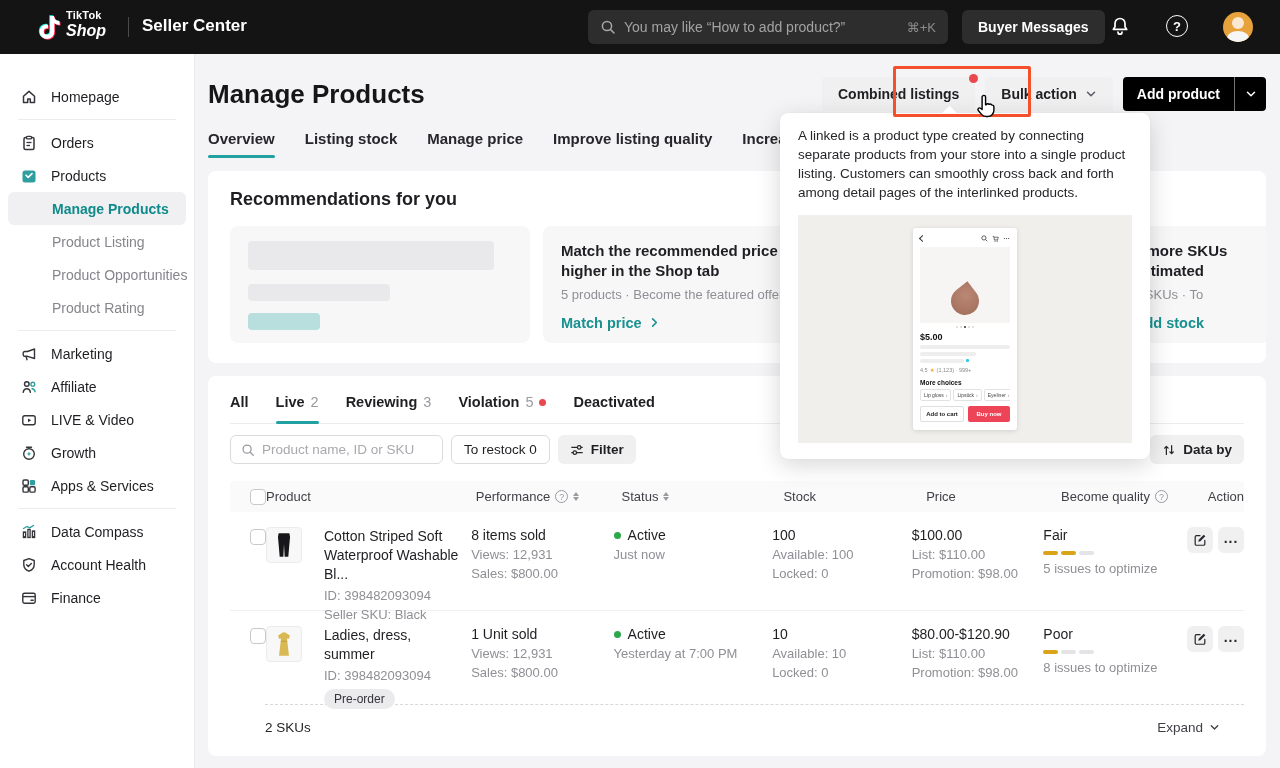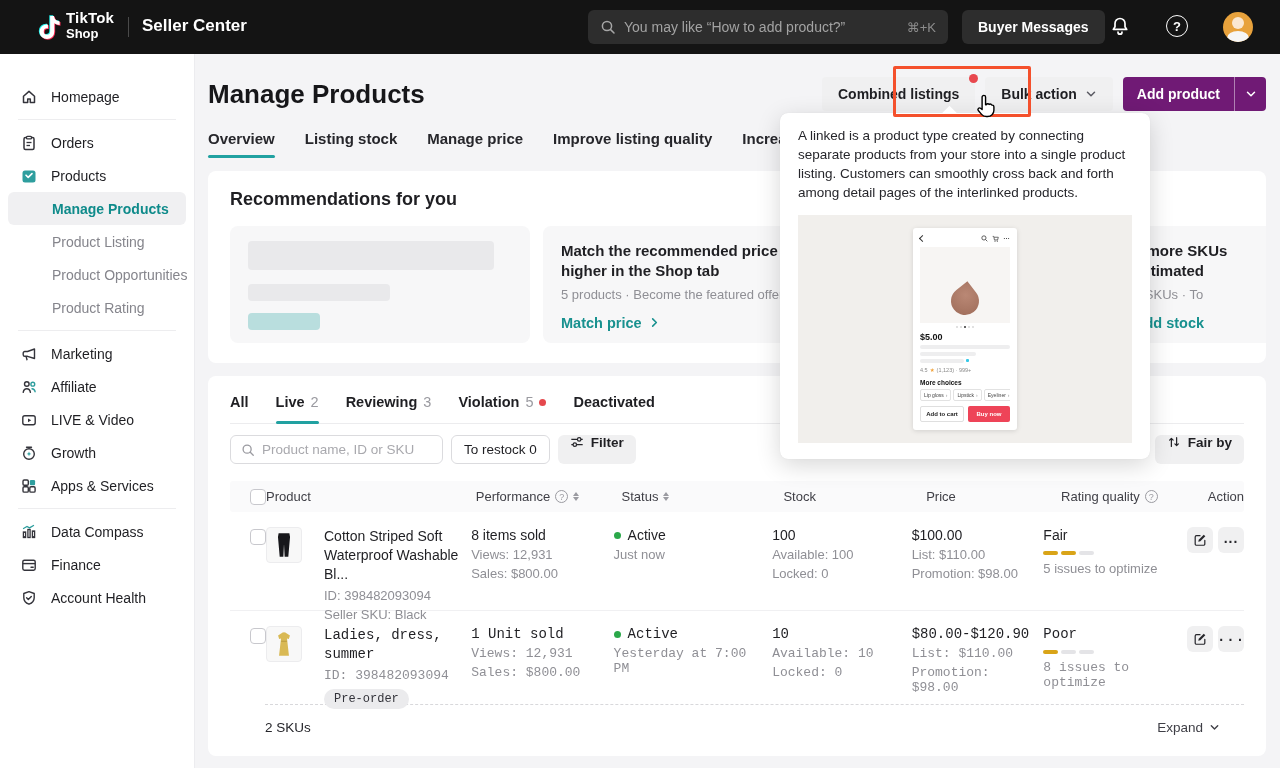--- a/index.html
+++ b/index.html
@@ -4,22 +4,22 @@
 <style>
   * { margin:0; padding:0; box-sizing:border-box; }
   html,body { width:1280px; height:768px; }
   body { position:relative; overflow:hidden; background:#F4F4F6; font-family:"Liberation Sans", sans-serif; color:#1F1F23; }
   svg { display:block; }
 
   
   .hdr { position:absolute; left:0; top:0; width:1280px; height:54px; background:#141414; z-index:40; }
   .hdr-logo { position:absolute; left:36px; top:13px; }
   .brand { position:absolute; left:66px; top:10px; color:#fff; line-height:1; }
-  .brand .b1 { font-size:15px; font-weight:800; letter-spacing:.2px; }
-  .brand .b2 { font-size:13px; font-weight:700; margin-top:2px; }
+  .brand .b1 { font-size:11px; font-weight:800; letter-spacing:.2px; }
+  .brand .b2 { font-size:16px; font-weight:700; margin-top:2px;font-style:italic; }
   .hdr-div { position:absolute; left:128px; top:17px; width:1px; height:20px; background:#4A4A4A; }
   .hdr-app { position:absolute; left:142px; top:16px; color:#fff; font-size:17px; font-weight:600; }
   .hdr-search { position:absolute; left:588px; top:10px; width:360px; height:34px; background:#2D2D2D; border-radius:6px; display:flex; align-items:center; padding:0 12px; gap:8px; }
   .hdr-search input { flex:1; background:transparent; border:none; outline:none; color:#ADADAD; font-size:14px; font-family:"Liberation Sans", sans-serif; }
   .hdr-search input::placeholder { color:#A3A3A3; }
   .hdr-short { color:#8C8C8C; font-size:13px; }
   .hdr-bm { position:absolute; left:962px; top:10px; height:34px; background:#2D2D2D; border-radius:6px; color:#fff; font-size:14px; font-weight:600; display:flex; align-items:center; padding:0 16px; }
   .hdr-ic { position:absolute; top:15px; }
   .help-c { width:22px; height:22px; border:1.8px solid #fff; border-radius:50%; display:flex; align-items:center; justify-content:center; color:#fff; font-size:13px; font-weight:700; }
   .avatar { position:absolute; left:1223px; top:12px; width:30px; height:30px; border-radius:50%; background:#E8A23C; overflow:hidden; }
@@ -35,21 +35,21 @@
 
   
   .main { position:absolute; left:195px; top:54px; width:1085px; height:714px; padding:22px 14px 0 13px; }
   .title-row { display:flex; justify-content:space-between; align-items:center; height:36px; }
   .pg-title { font-size:26px; font-weight:800; color:#161619; }
   .actions { display:flex; gap:10px; align-items:center; }
   .btn { height:34px; border-radius:4px; font-size:14px; font-weight:600; display:flex; align-items:center; gap:8px; padding:0 16px; cursor:pointer; }
   .btn-gray { background:#F0F0F1; color:#1F1F23; }
   .combined-wrap { position:relative; }
   .dot-badge { position:absolute; top:-3px; right:-3px; width:9px; height:9px; border-radius:50%; background:#E8484E; }
-  .btn-add { display:flex; height:34px; border-radius:4px; overflow:hidden; background:#701a75; color:#fff; font-size:14px; font-weight:600; cursor:pointer; }
+  .btn-add { display:flex; height:34px; border-radius:4px; overflow:hidden; background:#000000; color:#fff; font-size:14px; font-weight:600; cursor:pointer; }
   .btn-add .mainp { display:flex; align-items:center; padding:0 14px; }
   .btn-add .chevp { width:32px; display:flex; align-items:center; justify-content:center; border-left:1px solid rgba(255,255,255,.45); }
 
   .pg-tabs { margin-top:18px; display:flex; gap:30px; }
   .pg-tab { font-size:15px; font-weight:600; color:#26262B; position:relative; padding-bottom:11px; cursor:pointer; white-space:nowrap; }
   .pg-tab.active::after { content:""; position:absolute; left:0; right:0; bottom:0; height:3px; background:#21A1A1; border-radius:2px; }
 
   
   .rec { margin-top:13px; background:#fff; border-radius:8px; padding:18px 22px 20px; overflow:hidden; }
   .rec-h { font-size:18px; font-weight:700; color:#1F1F23; }
@@ -69,35 +69,35 @@
   .st-tab .count { color:#9A9AA0; font-weight:400; }
   .st-tab .count:empty { display:none; }
   .st-tab.active::after { content:""; position:absolute; left:0; right:0; bottom:-1px; height:3px; background:#21A1A1; border-radius:2px; }
   .vdot { width:7px; height:7px; border-radius:50%; background:#E5484D; margin-top:5px; }
 
   .ctrl { margin-top:11px; display:flex; gap:8px; align-items:center; }
   .search-inp { width:213px; height:29px; border:1px solid #DBDBDE; border-radius:6px; display:flex; align-items:center; padding:0 10px; gap:7px; background:#fff; }
   .search-inp input { flex:1; border:none; outline:none; font-size:13.5px; color:#444; font-family:"Liberation Sans", sans-serif; min-width:0; }
   .search-inp input::placeholder { color:#A9A9AE; }
   .btn-outline { height:29px; border:1px solid #DBDBDE; border-radius:6px; padding:0 12px; font-size:13.5px; color:#1F1F23; display:flex; align-items:center; background:#fff; cursor:pointer; }
-  .btn-light { height:29px; border-radius:6px; padding:0 12px; background:#F0F0F1; display:flex; gap:7px; align-items:flex-start; font-size:13.5px; font-weight:600; color:#1F1F23; cursor:pointer; }
+  .btn-light { height:29px; border-radius:6px; padding:0 12px; background:#F0F0F1; display:flex; gap:7px; align-items:center; font-size:13.5px; font-weight:600; color:#1F1F23; cursor:pointer; }
   .spacer { flex:1; }
 
   .thead { margin-top:17px; background:#FAFAFB; height:31px; display:flex; align-items:center; font-size:13px; color:#3F3F46; border-radius:3px; }
   .c0{ width:36px; padding-left:10px; } .c1{ width:210px; } .c2{ width:146px; } .c3{ width:143px; }
   .c4{ width:143px;margin-left:19px; } .c5{ width:135px; } .c6{ width:137px; } .c7{ flex:1; padding-left:10px; }
   .hcell { display:flex; align-items:center; gap:5px; }
   .qicon { width:13px; height:13px; border:1px solid #9B9BA1; border-radius:50%; color:#9B9BA1; font-size:9px; display:flex; align-items:center; justify-content:center; }
   .sorticon { display:flex; flex-direction:column; gap:1px; }
   .sorticon i { width:0; height:0; border-left:3.5px solid transparent; border-right:3.5px solid transparent; }
   .sorticon .up { border-bottom:4px solid #9B9BA1; } .sorticon .dn { border-top:4px solid #9B9BA1; }
 
   .trow { display:flex; align-items:flex-start; padding-top:15px; }
   .trow.b { border-bottom:1px solid #F0F0F2; height:99px; }
-  .trow.r2 { height:93px;font-family:Liberation Mono, monospace; }
+  .trow.r2 { height:93px; }
   .chk { width:16px; height:16px; border:1.5px solid #C8C8CD; border-radius:4px; background:#fff; margin-left:10px; margin-top:2px; cursor:pointer; }
   .chk.hd { margin-top:0; }
   .prod { display:flex; gap:22px; padding-right:12px; }
   .pimg { flex:0 0 36px; width:36px; height:36px; border:1px solid #ECECEE; border-radius:4px; background:#F8F8F8; display:flex; align-items:center; justify-content:center; overflow:hidden; }
   .ptitle { font-size:14px; color:#1F1F23; line-height:1.35; max-width:158px; }
   .sub { font-size:13px; color:#8F8F95; margin-top:4px; }
   .pill { display:inline-block; background:#EBEBED; border-radius:10px; padding:3px 10px; font-size:12px; color:#33333A; margin-top:6px; }
   .cell-main { font-size:14px; color:#1F1F23; }
   .status-line { display:flex; align-items:center; gap:7px; }
   .gdot { width:7px; height:7px; border-radius:50%; background:#2BA84A; }
@@ -260,32 +260,32 @@
     <svg width="18" height="18" viewBox="0 0 18 18">
         <rect x="3.4" y="9" width="2.2" height="5.5" fill="none" stroke="#34343B" stroke-width="1.3"></rect>
         <rect x="7.9" y="6.5" width="2.2" height="8" fill="none" stroke="#34343B" stroke-width="1.3"></rect>
         <rect x="12.4" y="8" width="2.2" height="6.5" fill="none" stroke="#34343B" stroke-width="1.3"></rect>
         <path d="M3.5 5.5l3.5-2 2.5 1.4 4-2.4" fill="none" stroke="#2E9E9E" stroke-width="1.3" stroke-linecap="round"></path>
       </svg>
     <span>Data Compass</span>
   </div>
   <div class="sb-item">
     <svg width="18" height="18" viewBox="0 0 18 18">
+        <path d="M9 2.6l5.2 1.9v4.2c0 3.2-2.1 5.3-5.2 6.5-3.1-1.2-5.2-3.3-5.2-6.5V4.5z" fill="none" stroke="#34343B" stroke-width="1.4" stroke-linejoin="round"></path>
+        <path d="M6.6 8.8l1.7 1.7 3-3" fill="none" stroke="#34343B" stroke-width="1.4" stroke-linecap="round" stroke-linejoin="round"></path>
+      </svg>
+    <span>Account Health</span>
+  </div>
+  <div class="sb-item">
+    <svg width="18" height="18" viewBox="0 0 18 18">
         <rect x="2.8" y="4.2" width="12.4" height="10" rx="1.6" fill="none" stroke="#34343B" stroke-width="1.4"></rect>
         <line x1="2.8" y1="7.6" x2="15.2" y2="7.6" stroke="#34343B" stroke-width="1.4"></line>
         <line x1="11" y1="11.2" x2="13.2" y2="11.2" stroke="#34343B" stroke-width="1.4" stroke-linecap="round"></line>
       </svg>
     <span>Finance</span>
-  </div>
-  <div class="sb-item">
-    <svg width="18" height="18" viewBox="0 0 18 18">
-        <path d="M9 2.6l5.2 1.9v4.2c0 3.2-2.1 5.3-5.2 6.5-3.1-1.2-5.2-3.3-5.2-6.5V4.5z" fill="none" stroke="#34343B" stroke-width="1.4" stroke-linejoin="round"></path>
-        <path d="M6.6 8.8l1.7 1.7 3-3" fill="none" stroke="#34343B" stroke-width="1.4" stroke-linecap="round" stroke-linejoin="round"></path>
-      </svg>
-    <span>Account Health</span>
   </div>
 </div>
 
 <div class="main">
 
   <div class="title-row">
     <div class="pg-title">Manage Products</div>
     <div class="actions">
       <div class="combined-wrap">
         <div class="btn btn-gray">Combined listings</div>
@@ -389,21 +389,21 @@
             <circle cx="5.5" cy="11" r="2" fill="#F0F0F1" stroke="#26262B" stroke-width="1.4"></circle>
           </svg>
         <span>Filter</span>
       </div>
       <div class="spacer"></div>
       <div class="btn-light">
         <svg width="14" height="14" viewBox="0 0 16 16">
             <path d="M5 13V4M3 5.8L5 3.8l2 2" fill="none" stroke="#26262B" stroke-width="1.4" stroke-linecap="round" stroke-linejoin="round"></path>
             <path d="M11 3v9M9 10.2l2 2 2-2" fill="none" stroke="#26262B" stroke-width="1.4" stroke-linecap="round" stroke-linejoin="round"></path>
           </svg>
-        <span>Fair by</span>
+        <span>Data by</span>
       </div>
     </div>
 
     <div class="thead">
       <div class="c0">
           <div class="chk hd"></div>
         </div>
       <div class="c1 hcell">
           <span>Product</span>
         </div>
@@ -422,21 +422,21 @@
             <i class="dn"></i>
           </span>
       </div>
       <div class="c4 hcell">
           <span>Stock</span>
         </div>
       <div class="c5 hcell">
           <span>Price</span>
         </div>
       <div class="c6 hcell">
-        <span>Rating quality</span>
+        <span>Become quality</span>
         <span class="qicon">?</span>
       </div>
       <div class="c7 hcell">
           <span>Action</span>
         </div>
     </div>
 
     <div class="trow b">
       <div class="c0">
           <div class="chk"></div>

